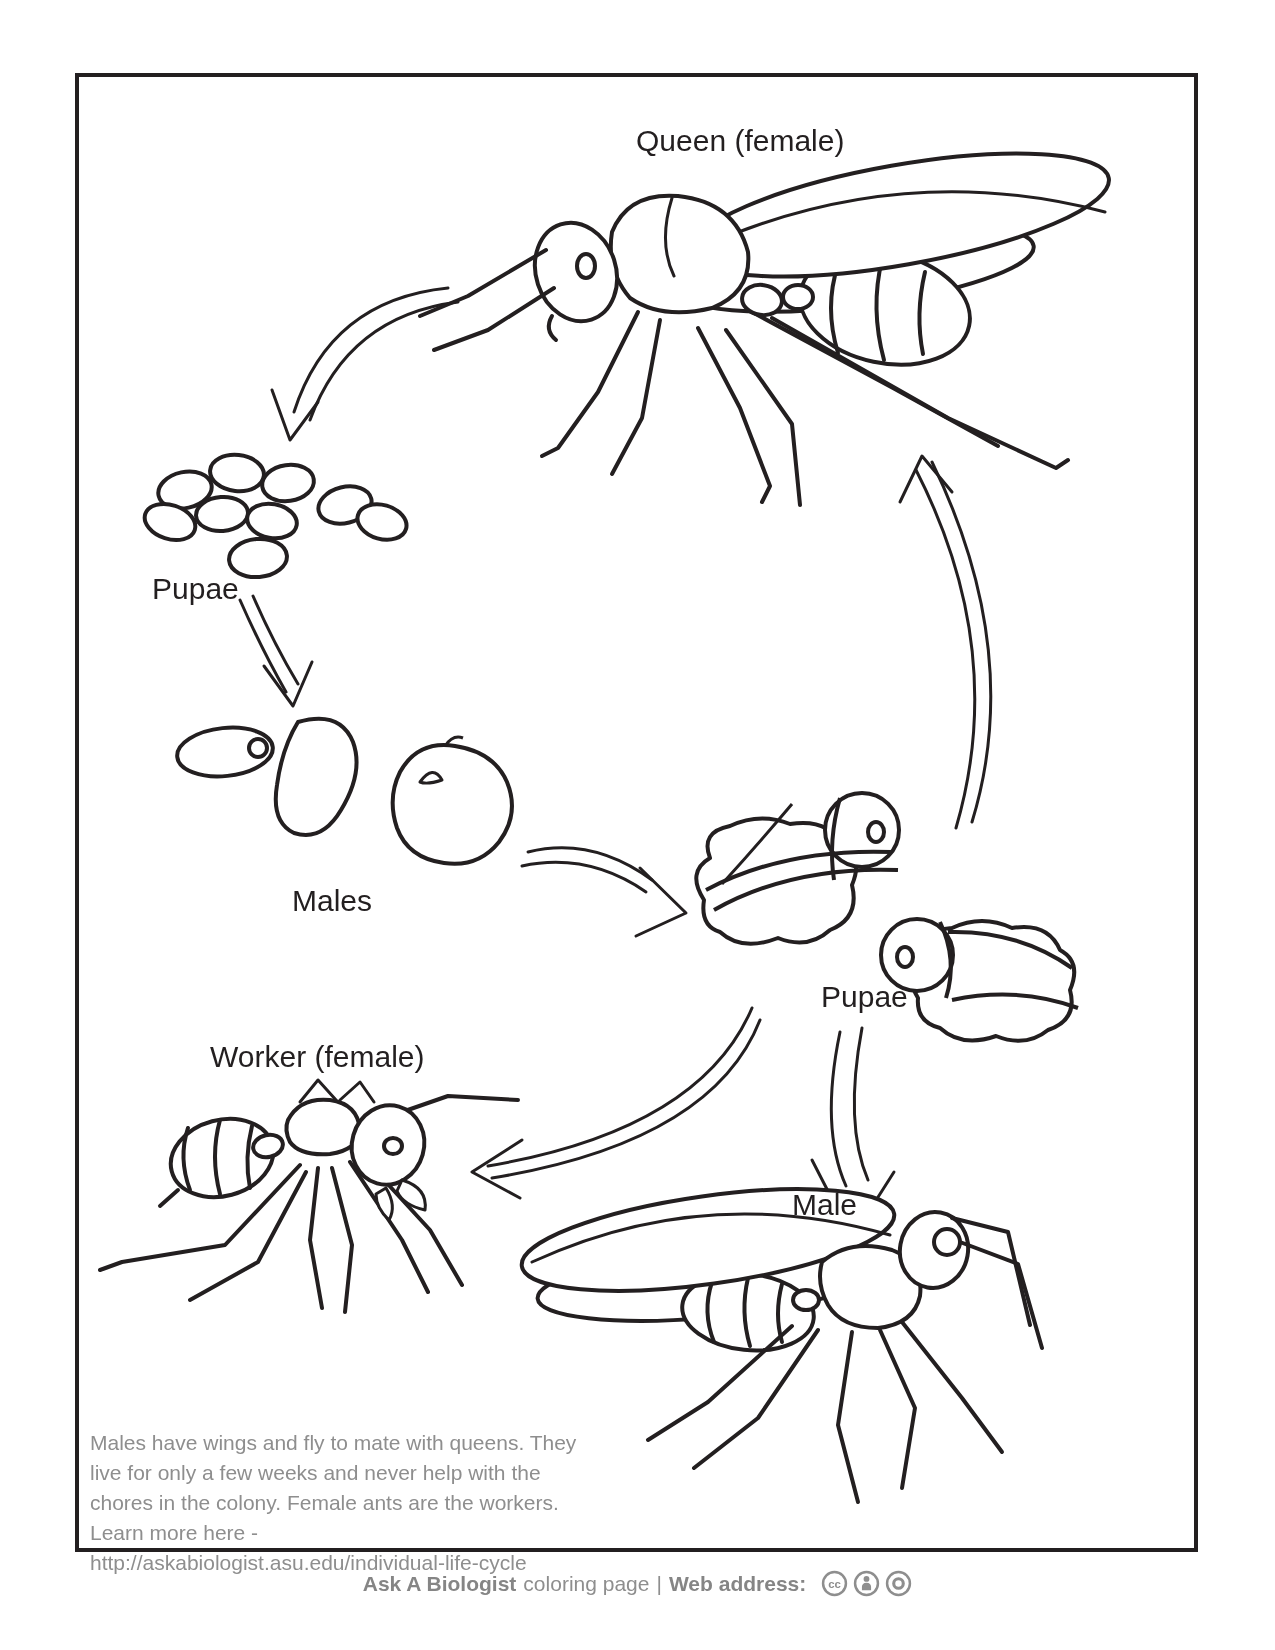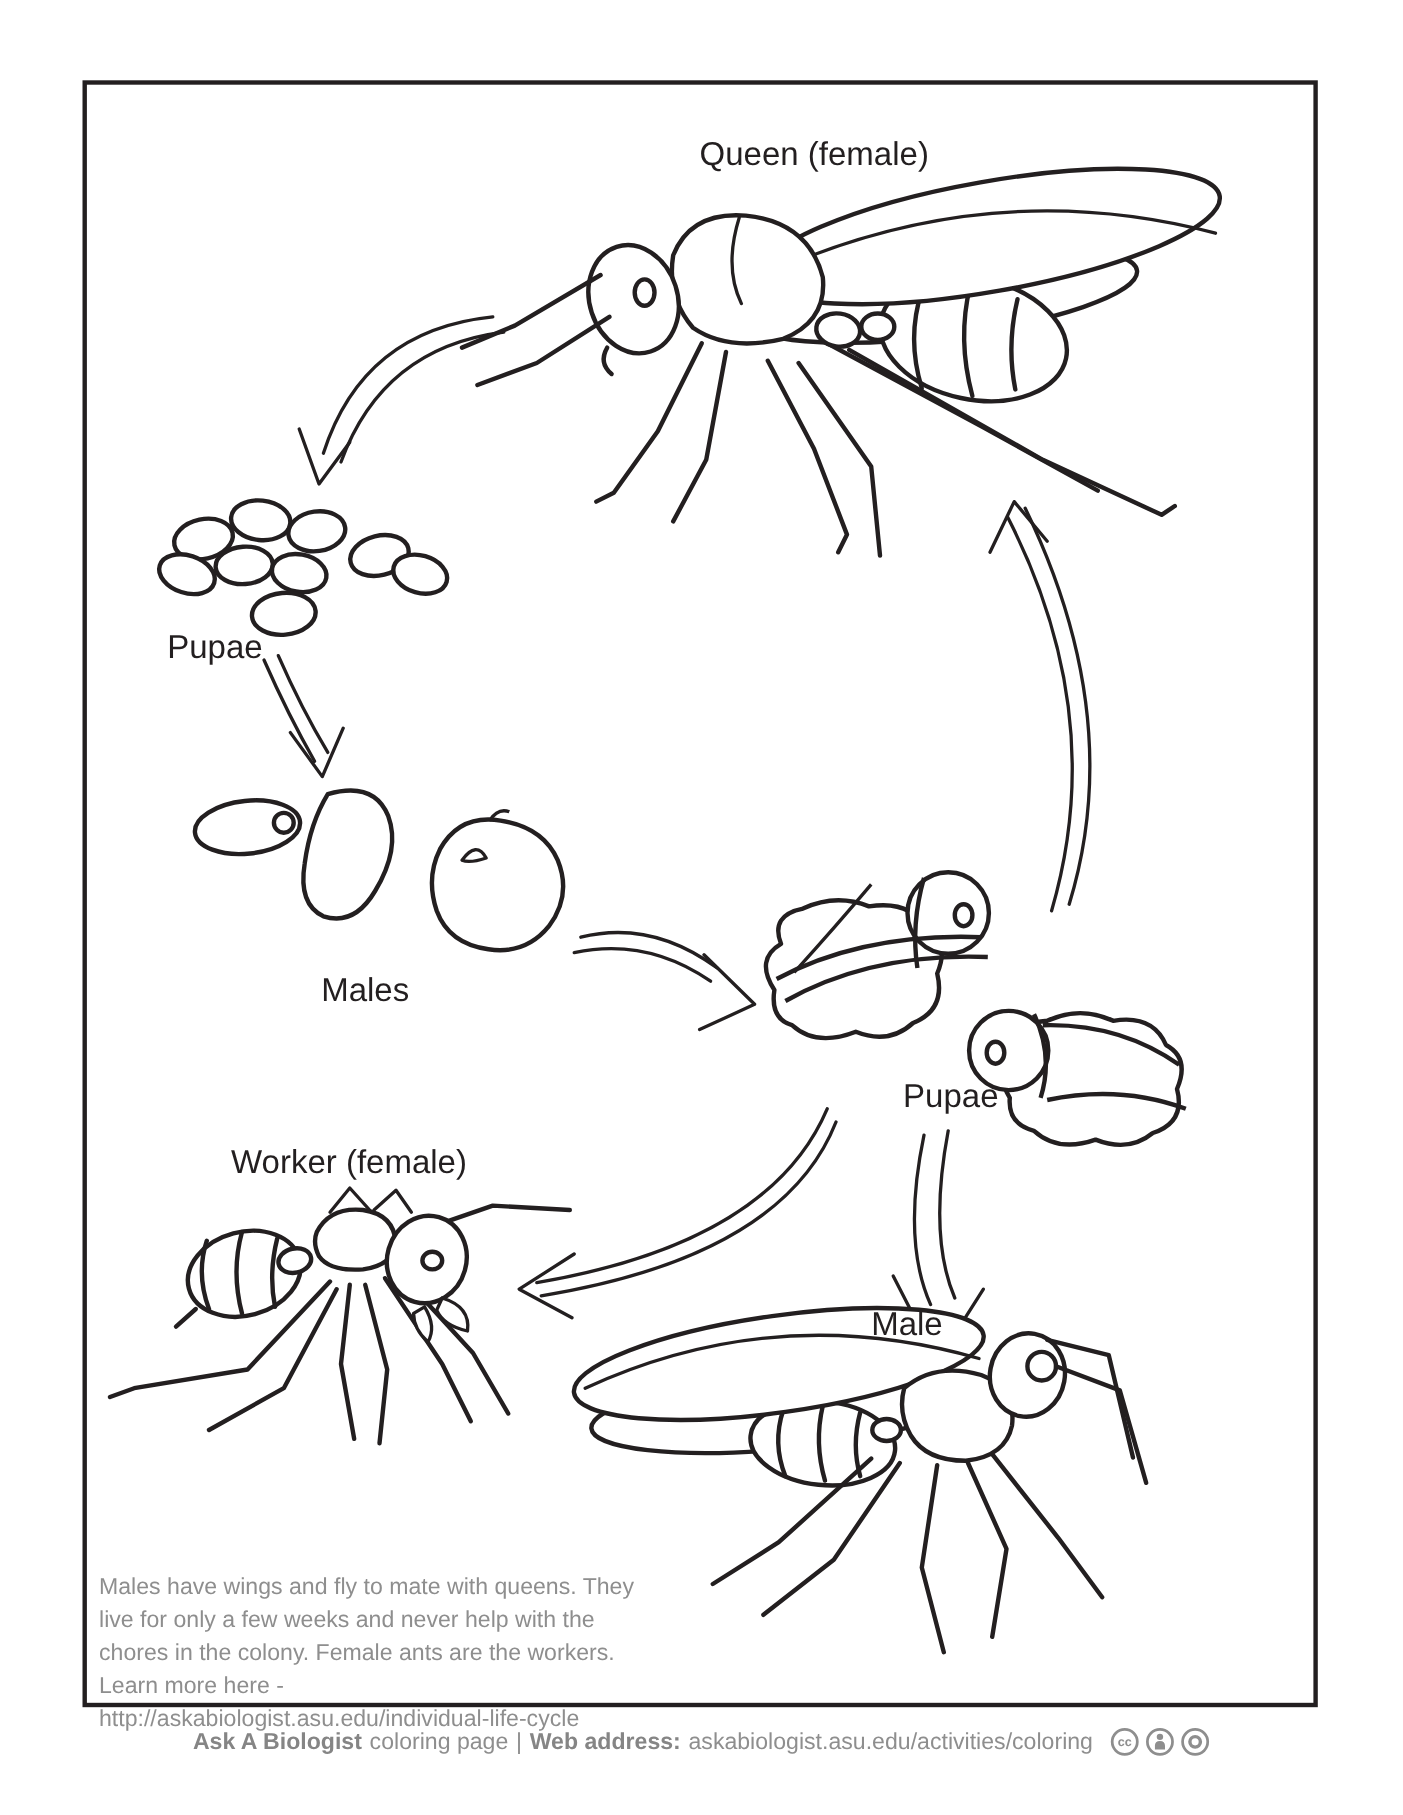--- a/index.html
+++ b/index.html
@@ -177,21 +177,20 @@
 live for only a few weeks and never help with the
 chores in the colony. Female ants are the workers.
 Learn more here -
 http://askabiologist.asu.edu/individual-life-cycle</div>
 
   <div class="footer">
     <span class="b">Ask A Biologist</span>
     <span>coloring page</span>
     <span>|</span>
     <span class="b">Web address:</span>
-    <span>askabiologist.asu.edu/activities/coloring</span>
     <span class="license-icons">
       <svg width="27" height="27" viewBox="0 0 26 26">
         <circle cx="13" cy="13" r="11" fill="none" stroke="#8e8e8e" stroke-width="2.4"></circle>
         <text x="13" y="17" font-size="11" font-weight="bold" font-family="Liberation Sans, sans-serif" fill="#8e8e8e" text-anchor="middle">cc</text>
       </svg>
       <svg width="27" height="27" viewBox="0 0 26 26">
         <circle cx="13" cy="13" r="11" fill="none" stroke="#8e8e8e" stroke-width="2.4"></circle>
         <circle cx="13" cy="8.6" r="2.8" fill="#8e8e8e"></circle>
         <path d="M13,12.2 c-3,0 -4.4,1.8 -4.4,4 V19.6 h8.8 v-3.4 c0,-2.2 -1.4,-4 -4.4,-4 Z" fill="#8e8e8e"></path>
       </svg>

